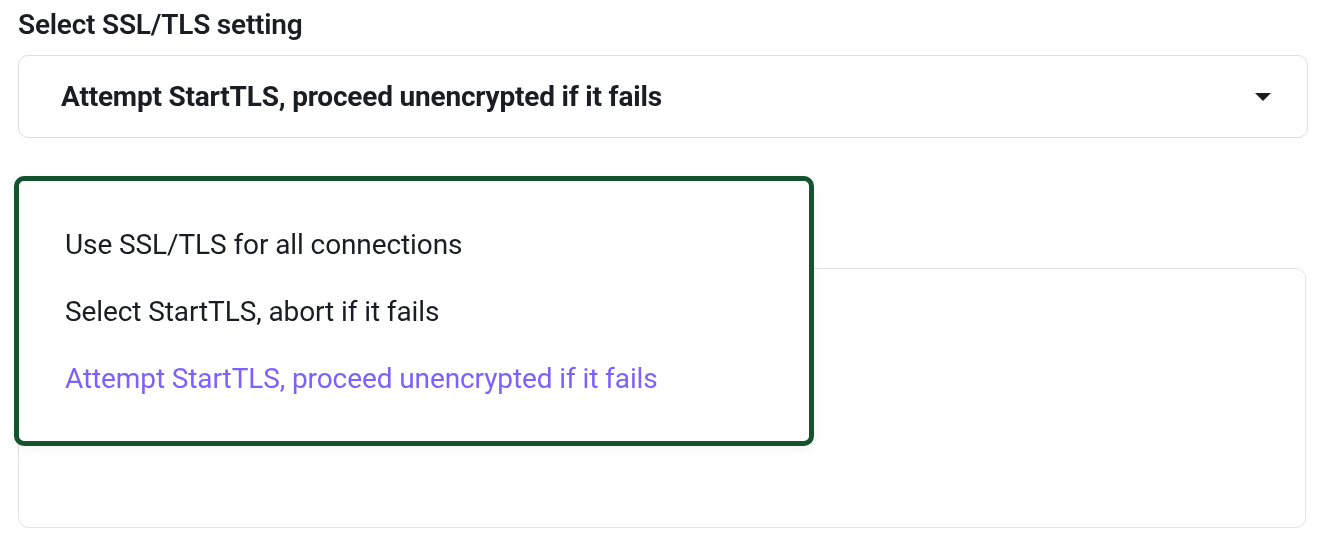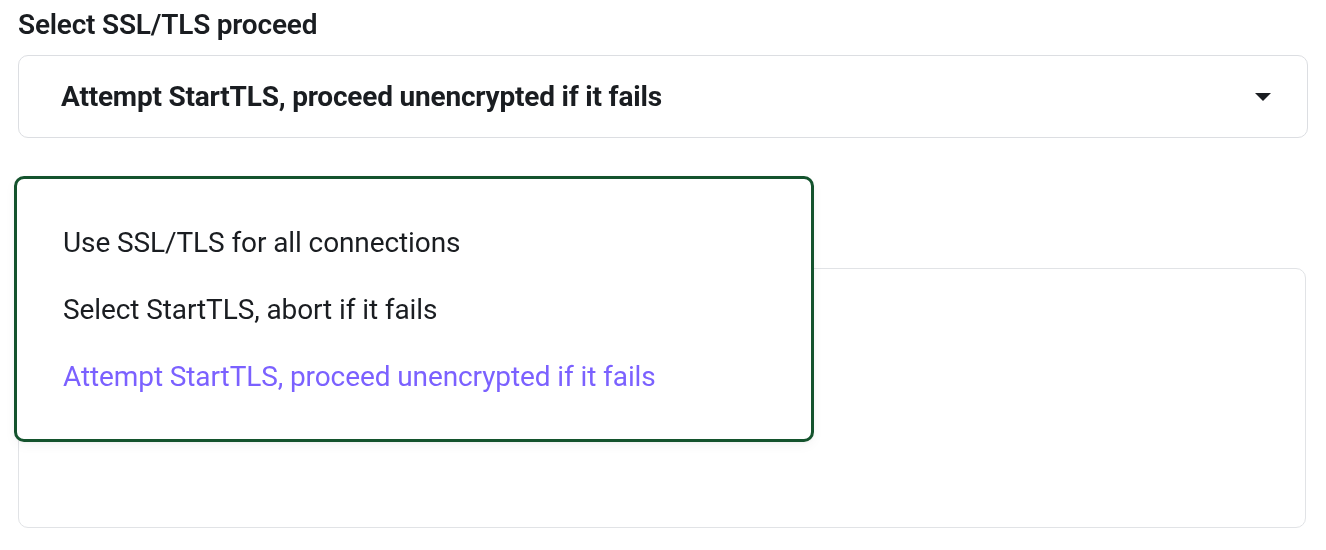--- a/index.html
+++ b/index.html
@@ -58,21 +58,21 @@
     border-radius: 10px;
     background: #ffffff;
     z-index: 0;
   }
   .dropdown {
     position: absolute;
     top: 176px;
     left: 14px;
     width: 800px;
     background: #ffffff;
-    border: 3px solid #14532d;
+    border: 5px solid #14532d;
     border-radius: 10px;
     box-shadow: 0 4px 12px rgba(0,0,0,0.04), 0 1px 3px rgba(0,0,0,0.03);
     padding: 30px 12px 28px 12px;
     z-index: 2;
   }
   .option {
     font-size: 28px;
     font-weight: 400;
     color: #1a1d21;
     padding: 14px 34px;
@@ -82,21 +82,21 @@
     border-radius: 4px;
   }
   .option.selected {
     color: #7b61ff;
   }
 </style>
 </head>
 <body>
 
 <div class="wrap">
-  <div class="field-label">Select SSL/TLS proceed</div>
+  <div class="field-label">Select SSL/TLS setting</div>
 
   <div class="select-box">
     <span class="select-value">Attempt StartTLS, proceed unencrypted if it fails</span>
     <span class="caret"></span>
   </div>
 
   <div class="bg-panel"></div>
 
   <div class="dropdown">
     <div class="option">Use SSL/TLS for all connections</div>

